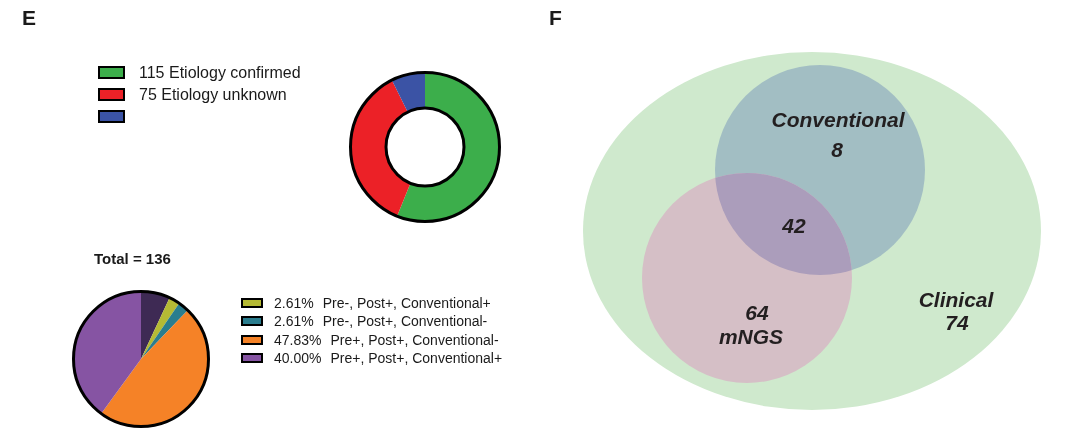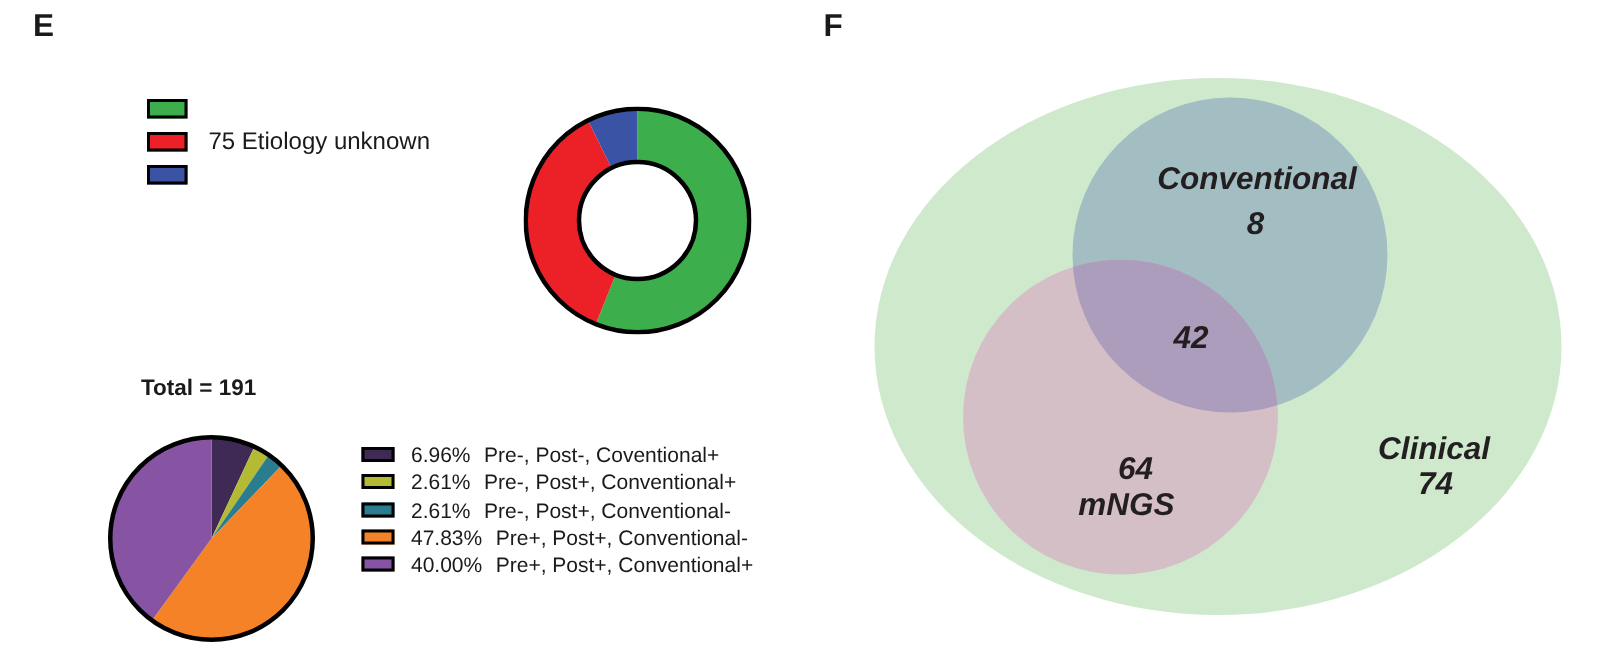--- a/index.html
+++ b/index.html
@@ -29,54 +29,51 @@
 </head>
 <body>
 
 <div class="figure">
 
   <div class="panel-label" style="left:22px;top:6px">E</div>
 
   <div class="legend legend-donut" style="left:98px;top:62px">
     <div class="legend-row">
       <span class="swatch" style="background: rgb(60, 174, 75);"></span>
+      <span class="legend-text">115 Etiology confirmed</span>
     </div>
     <div class="legend-row">
       <span class="swatch" style="background: rgb(236, 33, 39);"></span>
       <span class="legend-text">75 Etiology unknown</span>
     </div>
     <div class="legend-row">
       <span class="swatch" style="background: rgb(59, 83, 165);"></span>
     </div>
   </div>
 
   <svg id="donut" class="chart" style="left:349px;top:71px" width="152" height="152" viewBox="0 0 152 152">
       <path d="M 76 1.5 A 74.5 74.5 0 1 1 48.150628147862705 145.09893260710604 L 61.421134198210005 112.17259559298168 A 39 39 0 1 0 76 37 Z" fill="#3cae4b"></path>
       <path d="M 48.150628147862705 145.09893260710604 A 74.5 74.5 0 0 1 42.942872078911535 9.235666006401345 L 58.69492632318859 41.049543278518826 A 39 39 0 0 0 61.421134198210005 112.17259559298168 Z" fill="#ec2127"></path>
       <path d="M 42.942872078911535 9.235666006401345 A 74.5 74.5 0 0 1 75.99999999999999 1.5 L 75.99999999999999 37 A 39 39 0 0 0 58.69492632318859 41.049543278518826 Z" fill="#3b53a5"></path>
       <circle cx="76" cy="76" r="74.5" fill="none" stroke="#000000" stroke-width="3"></circle>
       <circle cx="76" cy="76" r="39" fill="#fff" stroke="#000000" stroke-width="3"></circle>
     </svg>
 
-  <div class="pie-title" style="left:94px;top:250px">Total = 191</div>
+  <div class="pie-title" style="left:94px;top:250px">Total = 136</div>
 
   <svg id="pie" class="chart" style="left:71px;top:289px" width="140" height="140" viewBox="0 0 140 140">
       <path d="M 70 70 L 70 2.5 A 67.5 67.5 0 0 1 98.58383746468975 8.850885241140254 Z" fill="#3e2a54"></path>
       <path d="M 70 70 L 98.58383746468975 8.850885241140254 A 67.5 67.5 0 0 1 108.18245773681178 14.337176489360665 Z" fill="#b5ba34"></path>
       <path d="M 70 70 L 108.18245773681178 14.337176489360665 A 67.5 67.5 0 0 1 116.75673723641759 21.31676342923982 Z" fill="#2a7d8e"></path>
       <path d="M 70 70 L 116.75673723641759 21.31676342923982 A 67.5 67.5 0 0 1 30.310773445571336 124.59867485123823 Z" fill="#f58227"></path>
       <path d="M 70 70 L 30.310773445571336 124.59867485123823 A 67.5 67.5 0 0 1 69.99999999999999 2.5 Z" fill="#8654a3"></path>
       <circle cx="70" cy="70" r="67.5" fill="none" stroke="#000000" stroke-width="3"></circle>
     </svg>
 
   <div class="legend legend-pie" style="left:241px;top:294px">
-    <div class="legend-row">
-      <span class="swatch" style="background: rgb(62, 42, 84);"></span>
-      <span class="legend-text"><span class="pct">6.96%</span><span>Pre-, Post-, Coventional+</span></span>
-    </div>
     <div class="legend-row">
       <span class="swatch" style="background: rgb(181, 186, 52);"></span>
       <span class="legend-text"><span class="pct">2.61%</span><span>Pre-, Post+, Conventional+</span></span>
     </div>
     <div class="legend-row">
       <span class="swatch" style="background: rgb(42, 125, 142);"></span>
       <span class="legend-text"><span class="pct">2.61%</span><span>Pre-, Post+, Conventional-</span></span>
     </div>
     <div class="legend-row">
       <span class="swatch" style="background: rgb(245, 130, 39);"></span>

